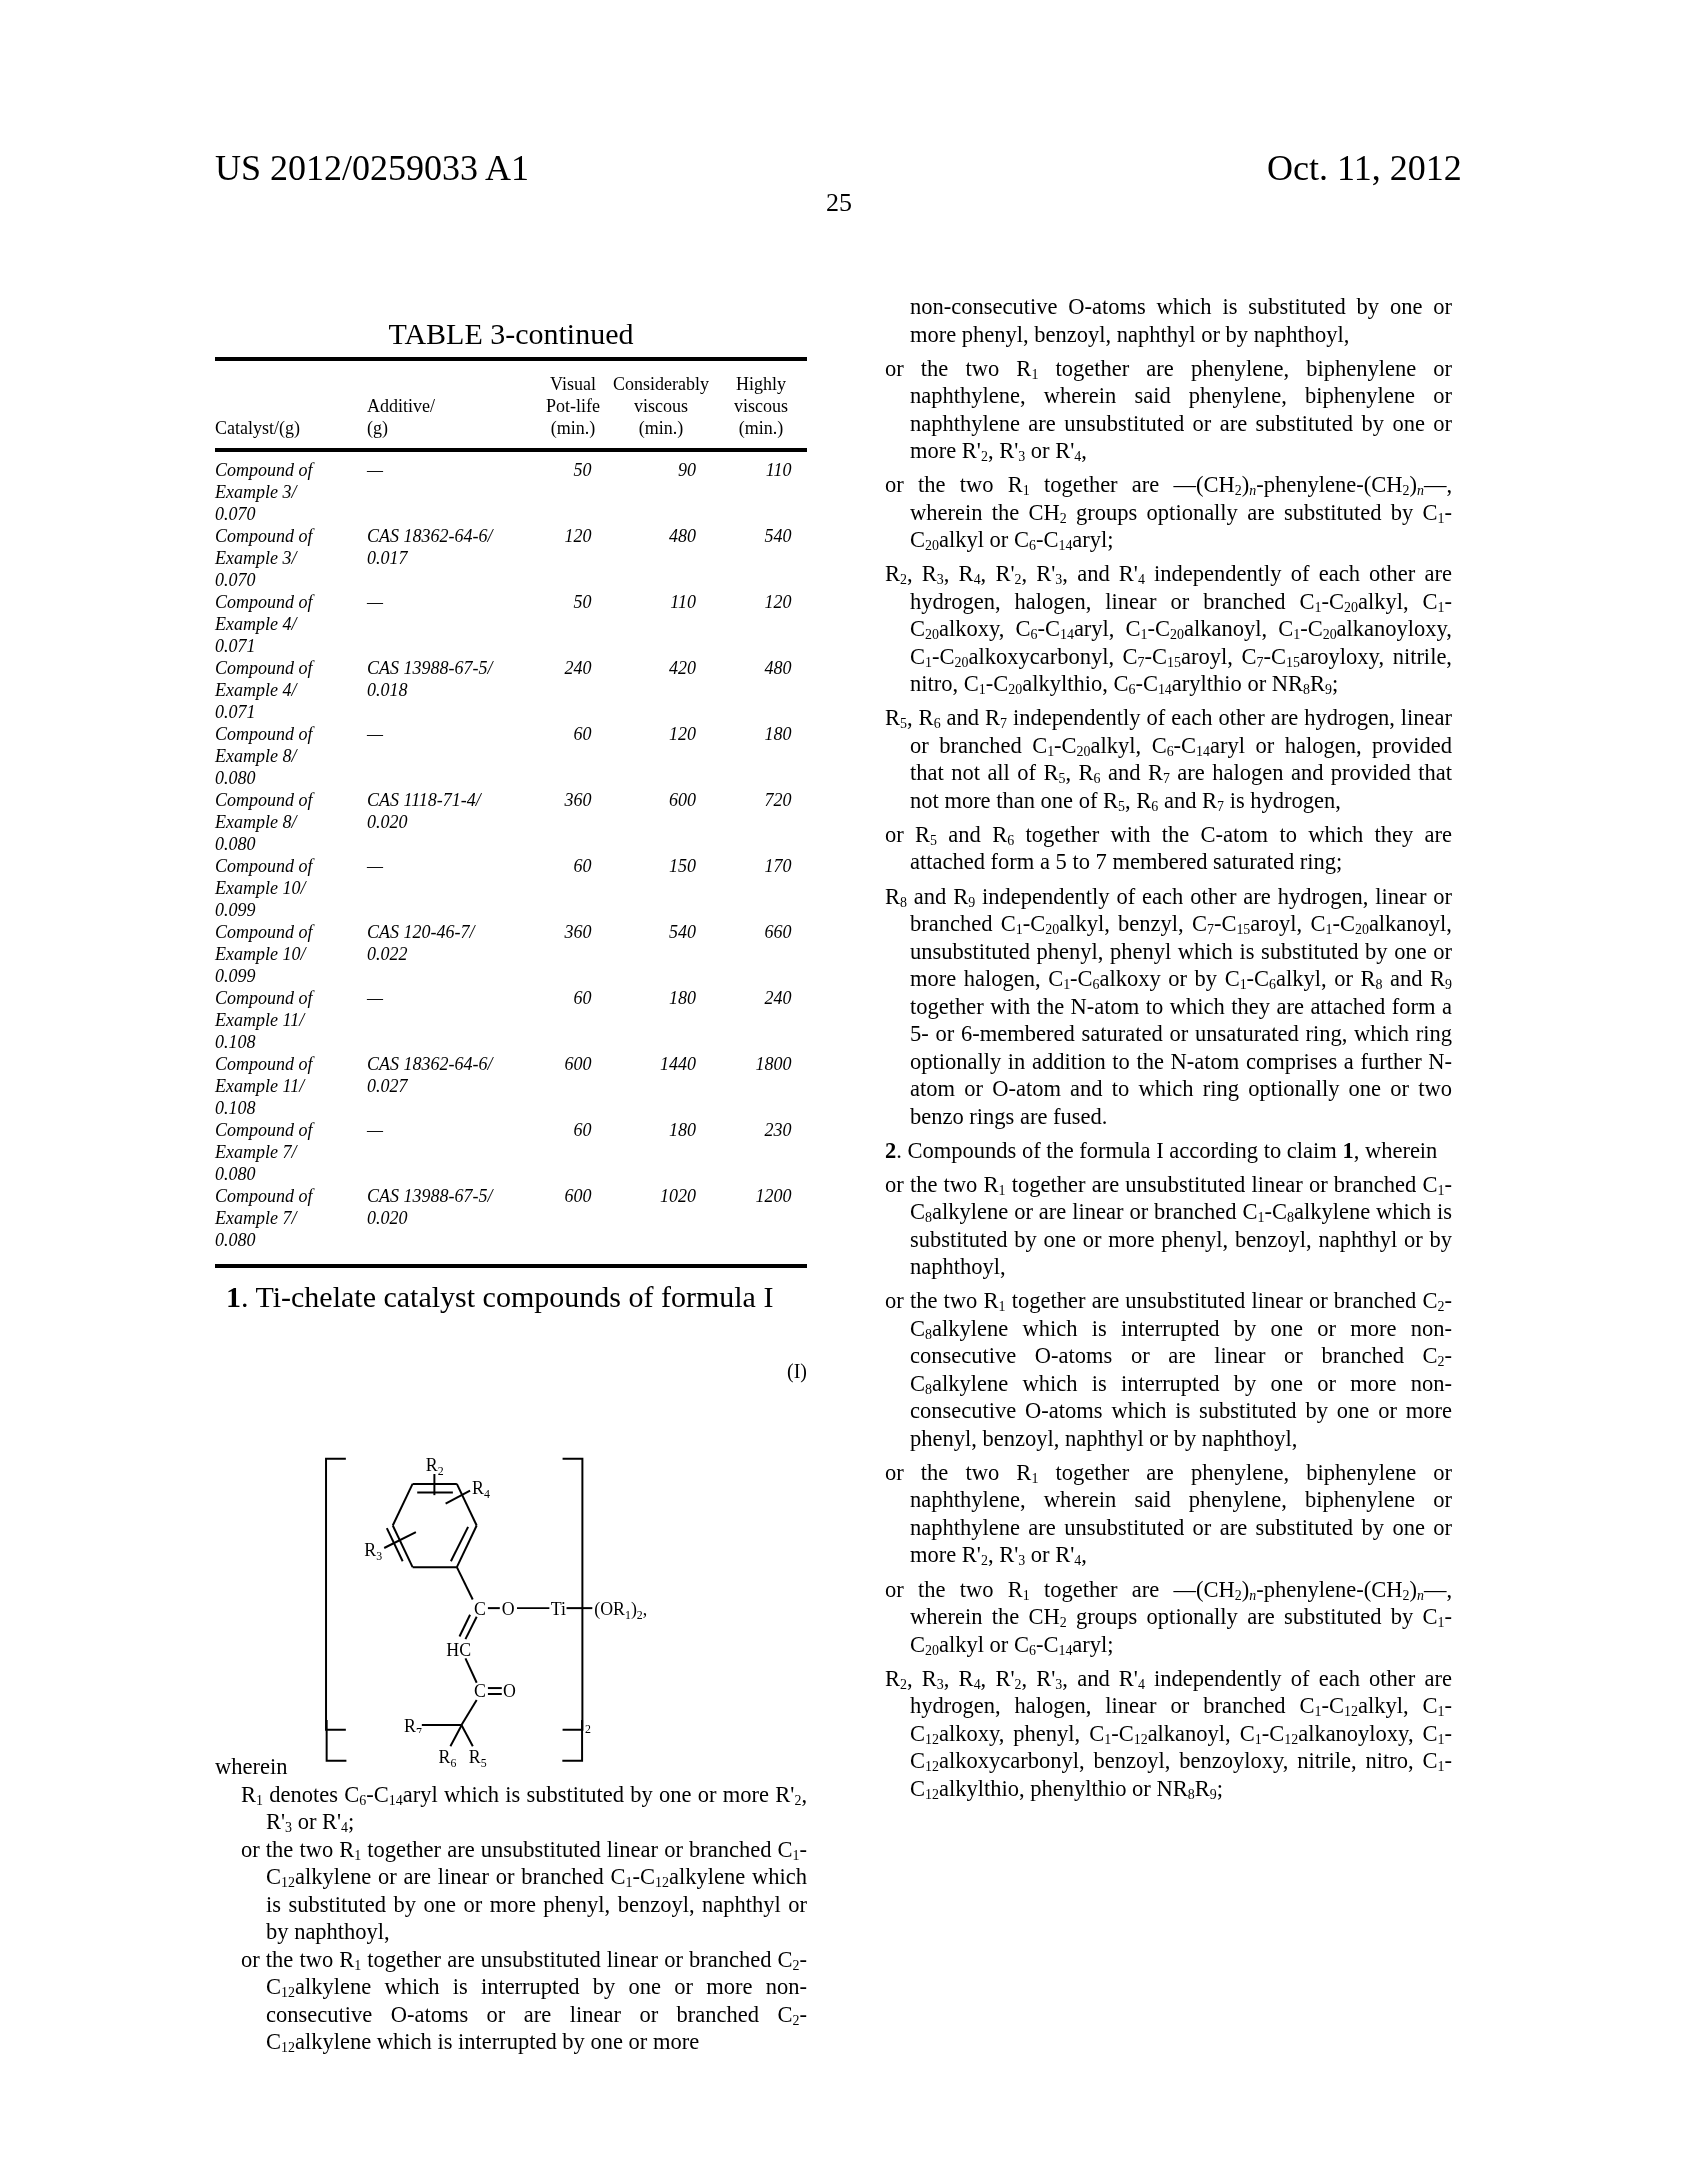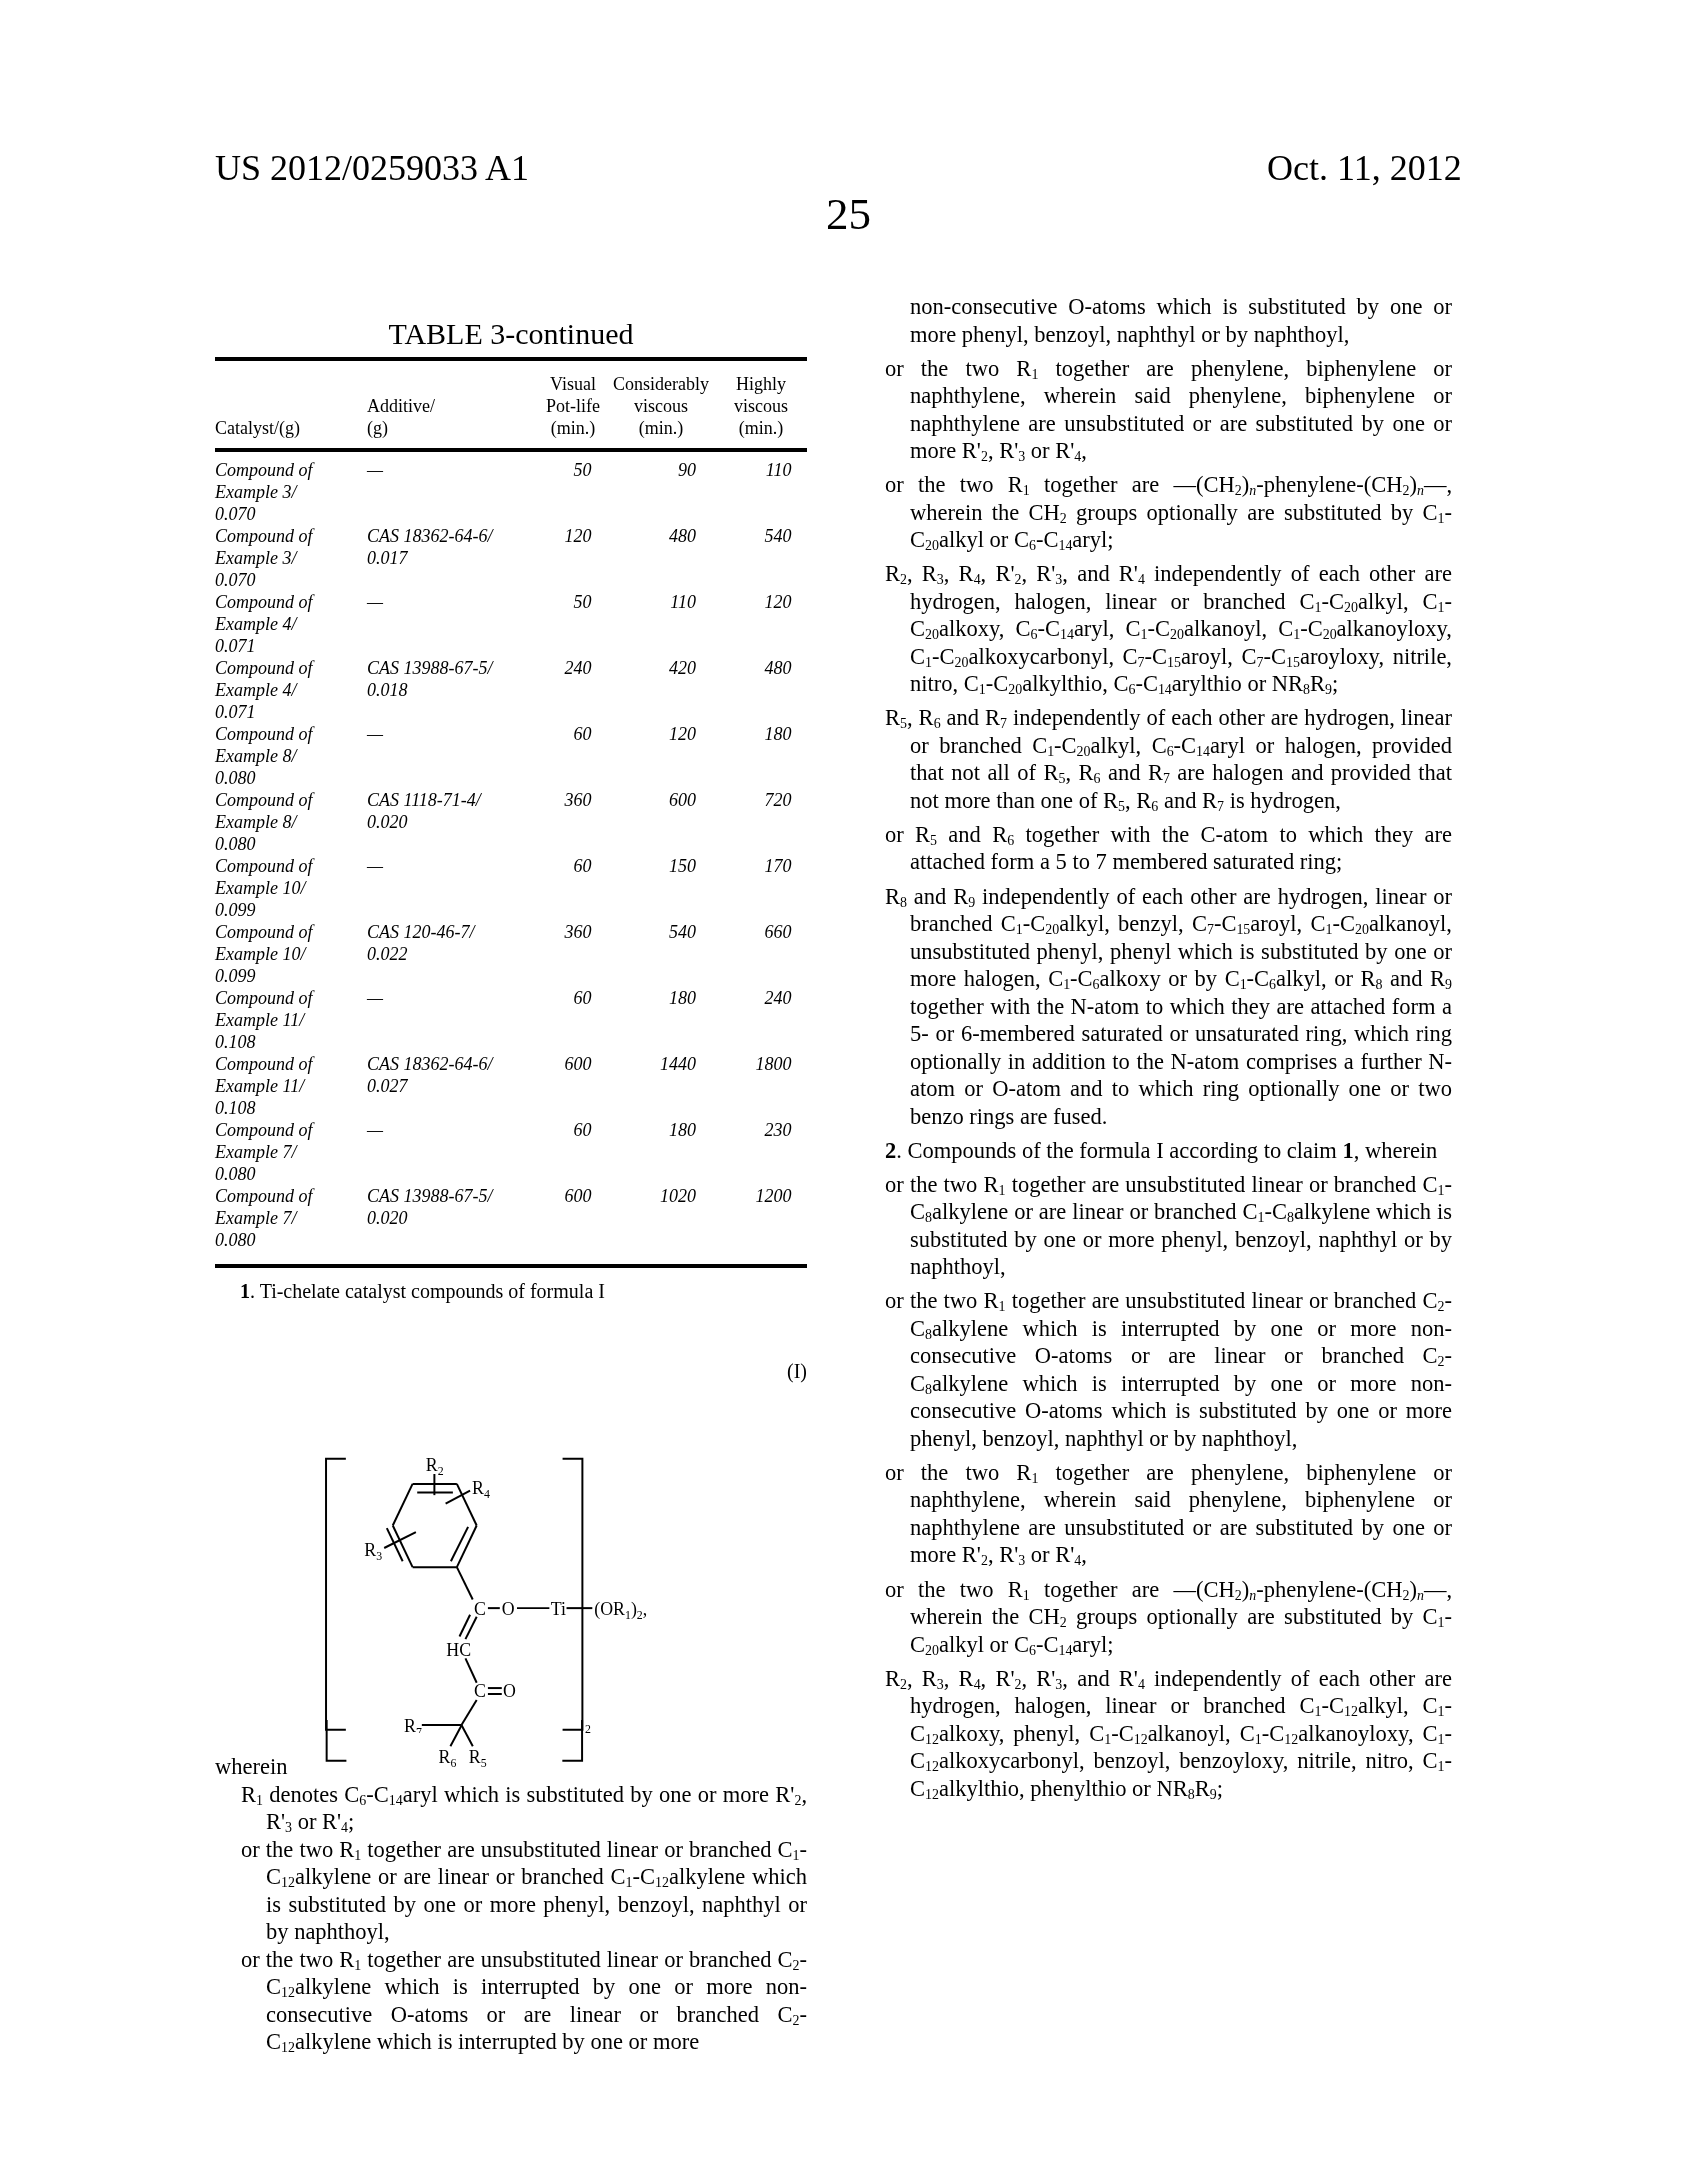--- a/index.html
+++ b/index.html
@@ -1,21 +1,21 @@
 <!DOCTYPE html>
 <html style="font-size:10.6px"><head>
 <meta charset="utf-8">
 <style>
   html, body { margin:0; padding:0; background:#ffffff; }
   body { width:1694px; height:2183px; position:relative; overflow:hidden;
          font-family:"Liberation Serif","DejaVu Serif",serif; color:#000; }
   .abs { position:absolute; }
   #hdr-left { left:215px; top:147px; font-size:36px; }
   #hdr-right { left:1267px; top:147px; font-size:36px; }
-  #page-num { left:826px; top:188px; font-size:45px; }
+  #page-num { left:826px; top:188px; font-size:26px; }
 
   
   #tbl { left:215px; top:323px; width:592px; font-size:18px; line-height:22px; }
   #tbl-title { text-align:center; font-size:30px; margin-bottom:12px; }
   .rule { height:4px; background:#000; width:592px; }
   .thead, .trow { display:grid; grid-template-columns: 152px 173px 66px 110px 90px; }
   .thead { padding:12px 0 9.3px 0; }
   .thead div { align-self:end; }
   .c-num { text-align:right; }
   .c-hdr-num { text-align:center; }
@@ -26,21 +26,21 @@
   .col { font-size:22.5px; line-height:27.5px; }
   #right-col { left:860px; top:293px; width:592px; }
   .para { text-align:justify; }
   .hang { padding-left:51px; text-indent:-25px; }
   .hang-r { padding-left:50px; text-indent:-25px; }
   .p-gap { margin-top:6.6px; }
   .claim { text-indent:25px; }
   sub { font-size:0.62em; vertical-align:-0.25em; line-height:0; }
   b { font-weight:bold; }
 
-  #claim1 { left:215px; top:1280px; font-size:20px; }
+  #claim1 { left:201px; top:1280px; font-size:30px; }
   #formula-label { left:787px; top:1360px; font-size:20px; }
   #struct { left:265px; top:1363px; }
   #left-col-text { left:215px; top:1753px; width:592px; }
 </style>
 </head>
 <body>
 
 <div class="abs" id="hdr-left">US 2012/0259033 A1</div>
 <div class="abs" id="hdr-right">Oct. 11, 2012</div>
 <div class="abs" id="page-num">25</div>

